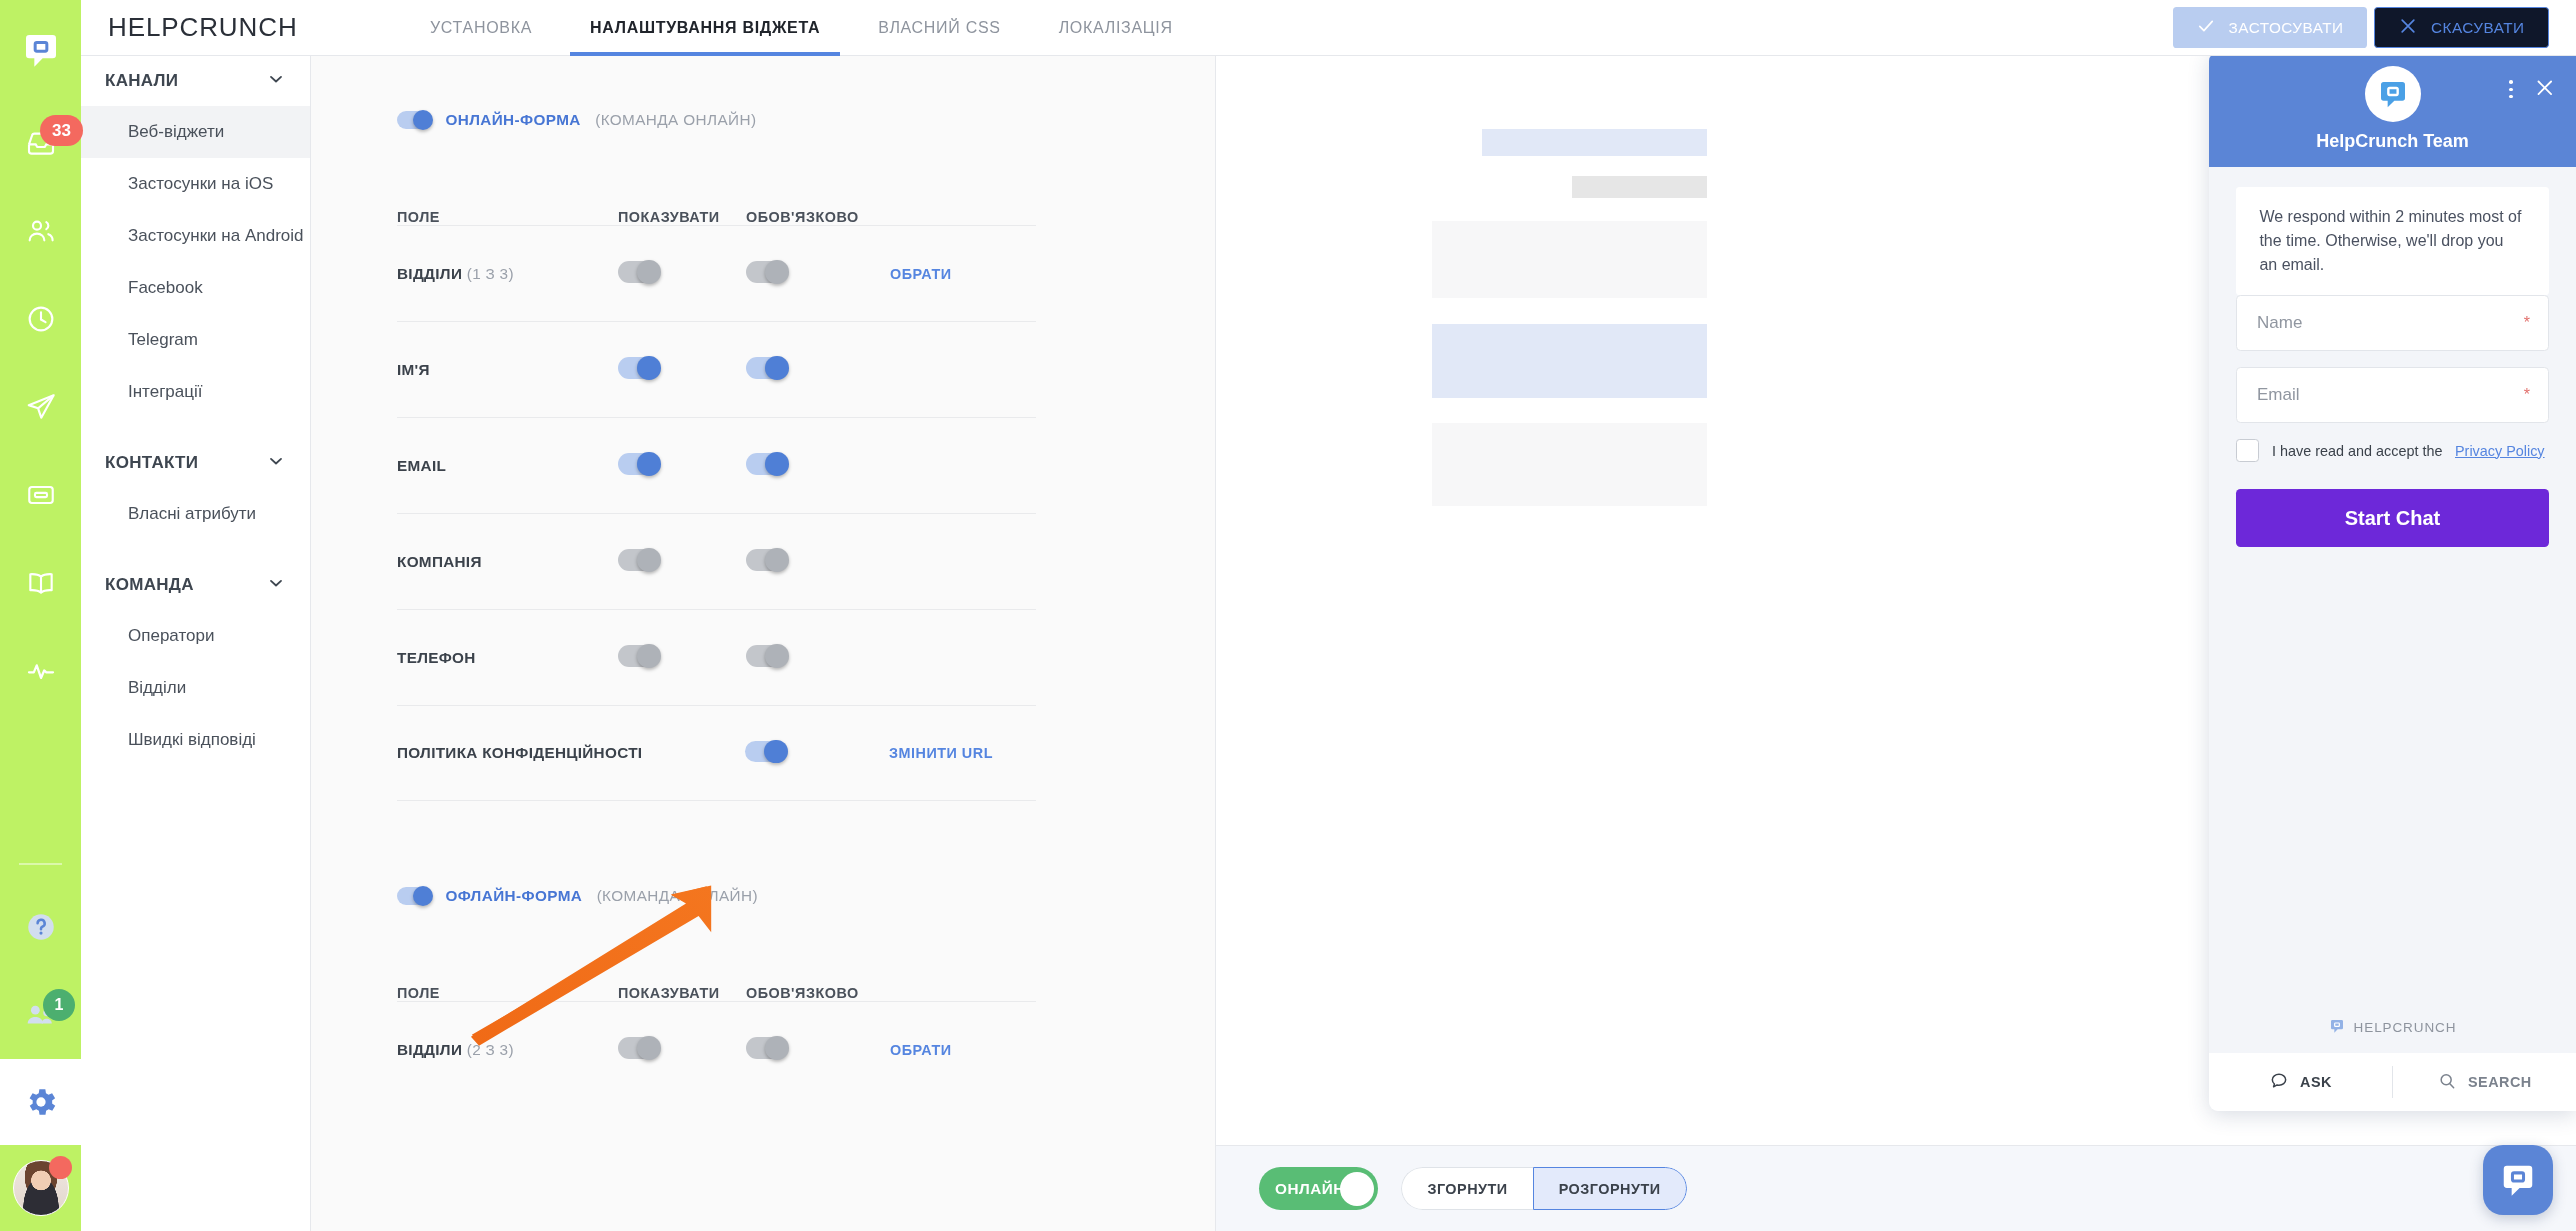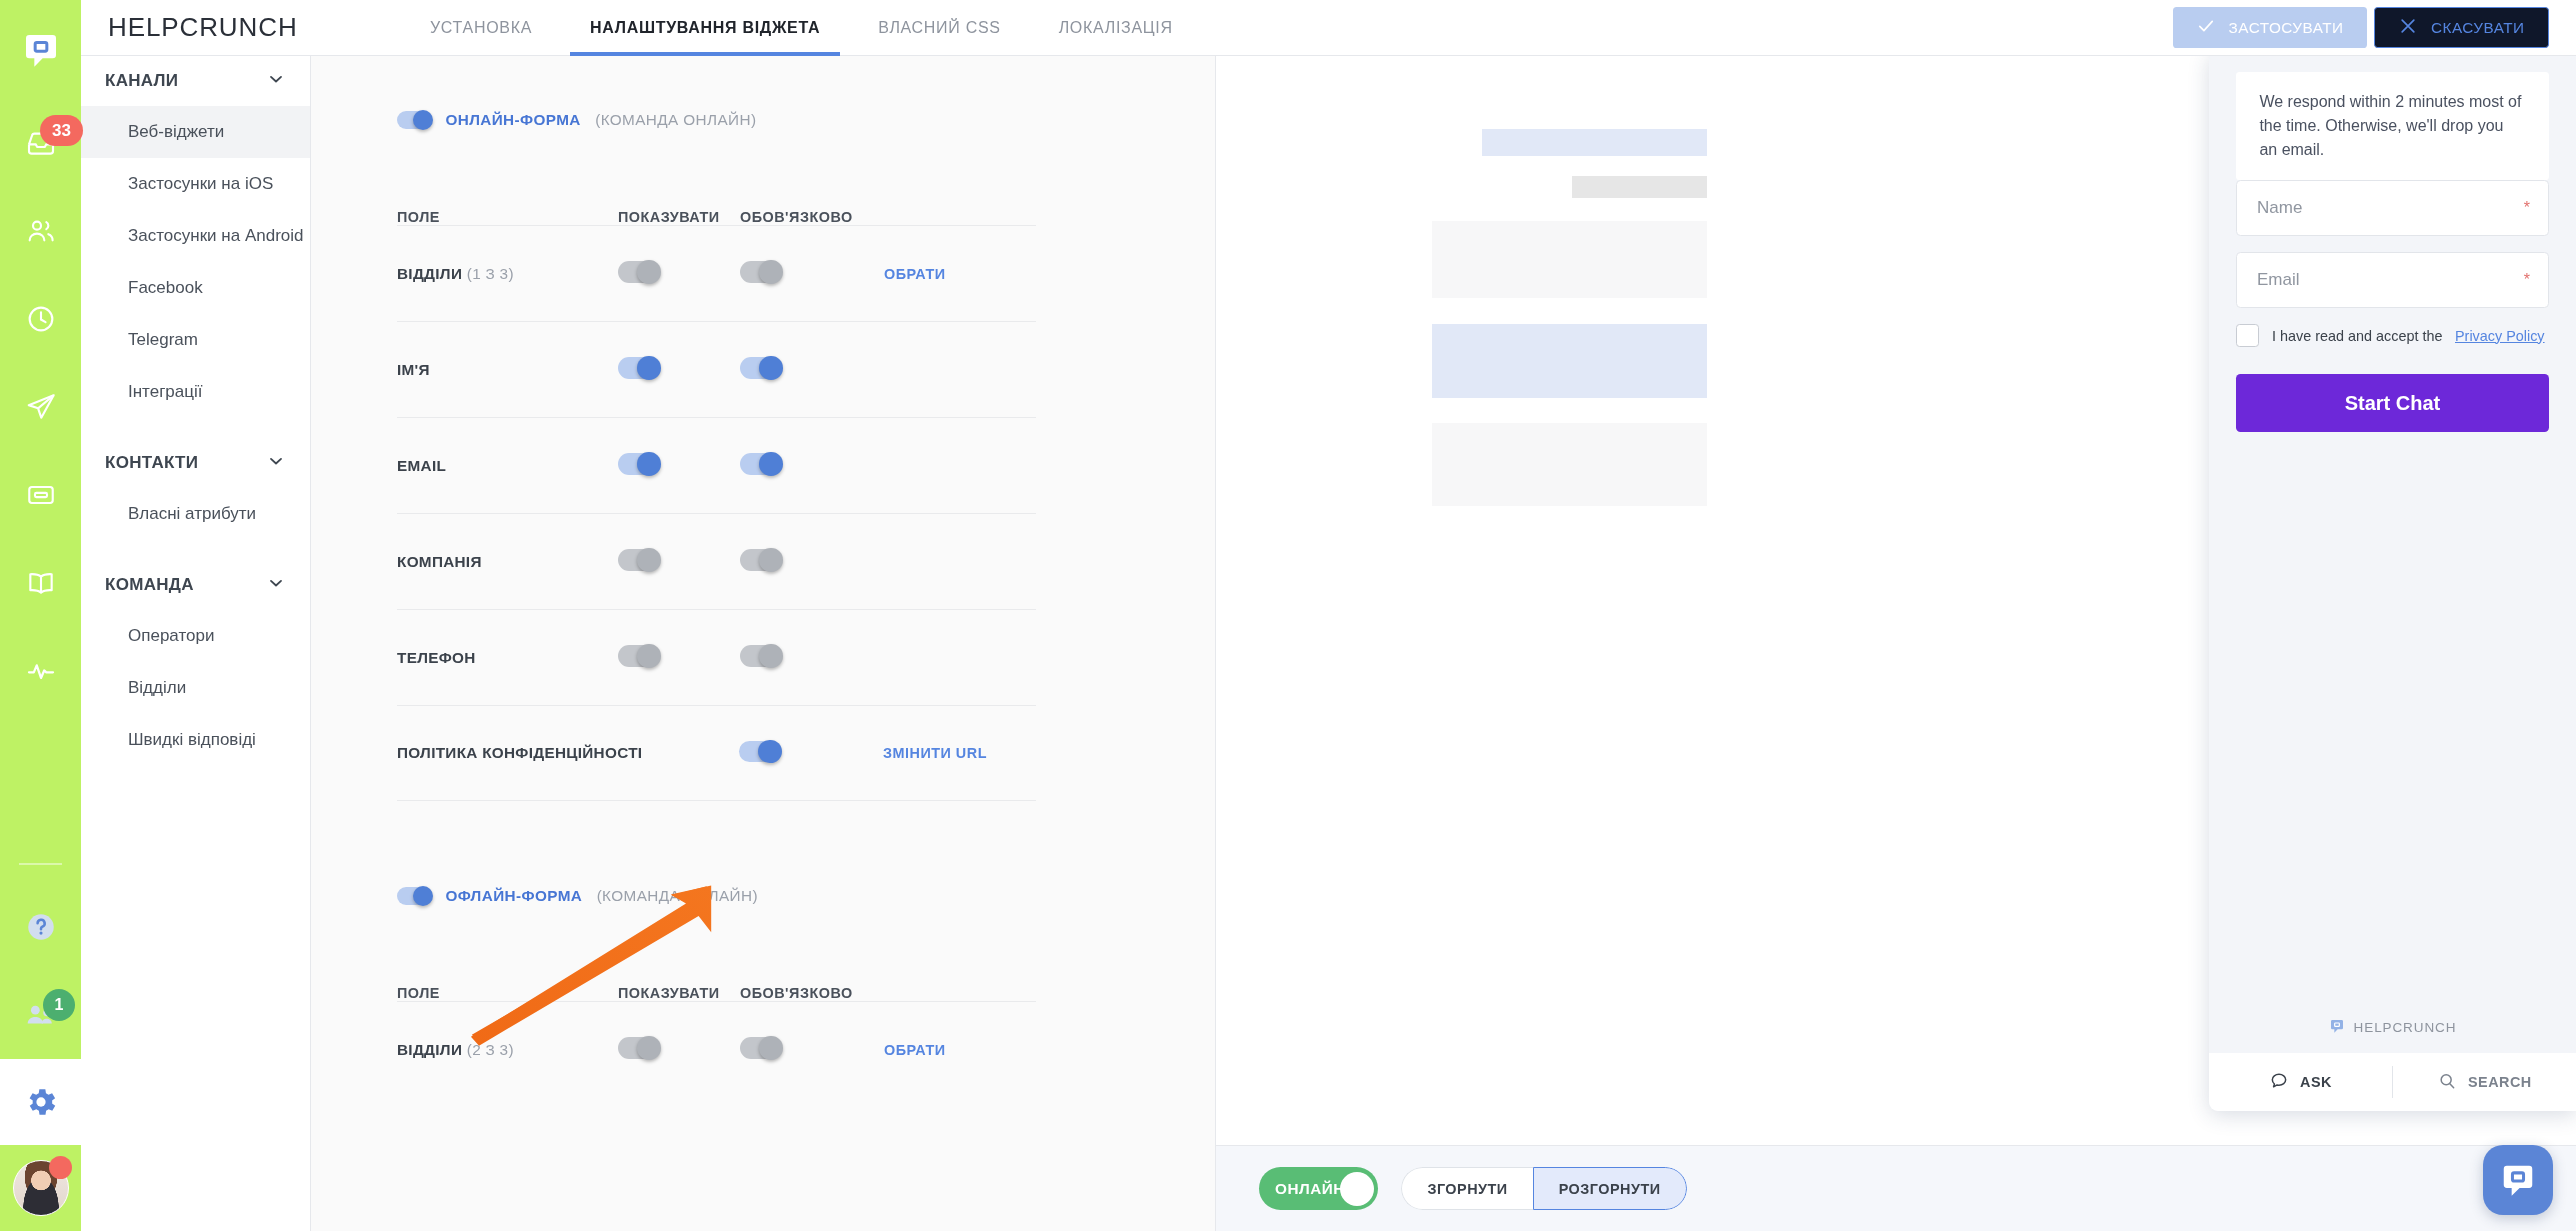--- a/index.html
+++ b/index.html
@@ -80,21 +80,21 @@
   }
   .form-block { padding: 0 43px 16px 86px; }
   .form-toggle-row { display:flex; align-items:center; gap:14.4px; height: 63px; }
   .form-title { font-size: 15.3px; font-weight:700; color:#4776d4; letter-spacing:0.4px; }
   .form-sub { font-size: 15.3px; color:#9aa0aa; letter-spacing:0.4px; }
 
   .tbl { width: 639px; margin-top: 25px; }
   .thead { display:flex; align-items:flex-end; height: 49px; font-size:14.4px; font-weight:700; color:#4a515b; letter-spacing:0.5px; }
   .c-field { width: 221px; }
   .c-show  { width: 122px; }
-  .c-req   { width: 144px; }
+  .c-req   { width: 144px; margin-left: 6px; }
   .c-act   { flex:1; }
   .trow {
     display:flex; align-items:center; height: 96px; border-top:0.9px solid #e9eaec;
   }
   .trow .c-field { font-size:15.3px; color:#3b424b; font-weight:600; letter-spacing:0.3px; }
   .trow .c-field .cnt { color:#9aa0aa; font-weight:400; }
   .link-btn { font-size:14.4px; color:#5585e0; font-weight:600; letter-spacing:0.5px; cursor:pointer; }
 
   
   .sw { width: 41px; height: 21.6px; border-radius: 899px; position:relative; display:inline-block; }
@@ -465,20 +465,41 @@
   </div>
 
   <div class="preview">
     <div class="ph" style="left:266px; top:129px; width:225px; height:27px; background:#e1e8f7;"></div>
     <div class="ph" style="left:356px; top:176px; width:135px; height:21.6px; background:#e6e6e6;"></div>
     <div class="ph" style="left:216px; top:221px; width:275px; height:77px; background:#f7f7f8;"></div>
     <div class="ph" style="left:216px; top:324px; width:275px; height:74px; background:#e1e8f7;"></div>
     <div class="ph" style="left:216px; top:423px; width:275px; height:83px; background:#f7f7f8;"></div>
 
     <div class="widget">
+      <div class="w-head">
+        <div class="w-avatar">
+          <svg width="32" height="32" viewBox="0 0 24 24">
+              <path fill="#4aa0e6" d="M5 3h14a2 2 0 0 1 2 2v10a2 2 0 0 1-2 2h-6l-5 5v-5H5a2 2 0 0 1-2-2V5a2 2 0 0 1 2-2z"></path>
+              <rect x="8.5" y="7.5" width="7" height="5.2" rx="1" fill="none" stroke="#fff" stroke-width="1.8"></rect>
+            </svg>
+        </div>
+        <div class="w-title">HelpCrunch Team</div>
+        <div class="w-actions">
+          <span class="w-dots">
+              <i></i>
+              <i></i>
+              <i></i>
+            </span>
+          <span>
+            <svg width="21.6" height="21.6" viewBox="0 0 24 24" fill="none" stroke="#fff" stroke-width="2" stroke-linecap="round">
+                <path d="M5 5l14 14M19 5L5 19"></path>
+              </svg>
+          </span>
+        </div>
+      </div>
 
       <div class="w-body">
         <div class="w-msg">We respond within 2 minutes most of the time. Otherwise, we'll drop you an email.</div>
 
         <div class="w-form">
           <div class="w-input">
             <span>Name</span>
             <span class="req">*</span>
           </div>
           <div class="w-input">

